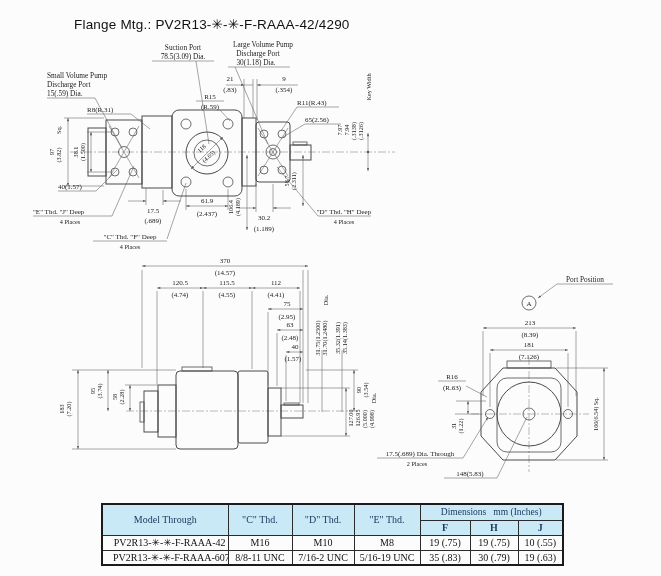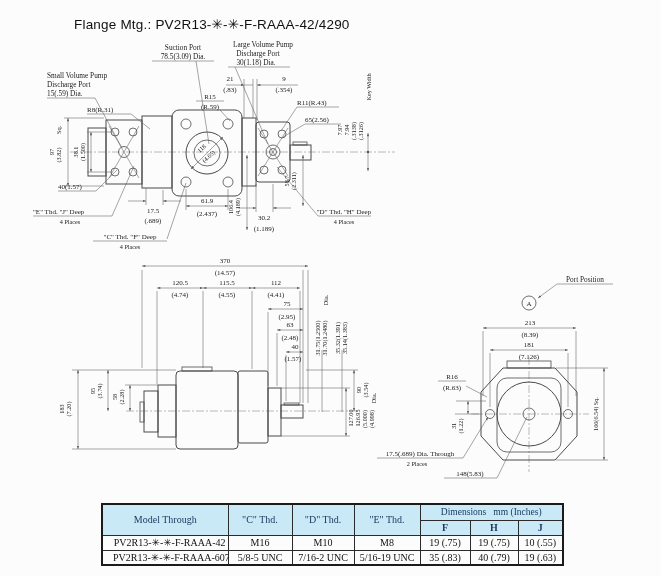--- a/index.html
+++ b/index.html
@@ -433,22 +433,22 @@
       <td class="model">PV2R13-✳-✳-F-RAAA-42</td>
       <td>M16</td>
       <td>M10</td>
       <td>M8</td>
       <td>19 (.75)</td>
       <td>19 (.75)</td>
       <td>10 (.55)</td>
     </tr>
     <tr>
       <td class="model">PV2R13-✳-✳-F-RAAA-6070</td>
-      <td>5/8-5 UNC</td>
+      <td>8/8-11 UNC</td>
       <td>7/16-2 UNC</td>
       <td>5/16-19 UNC</td>
       <td>35 (.83)</td>
-      <td>40 (.79)</td>
+      <td>30 (.79)</td>
       <td>19 (.63)</td>
     </tr>
   </tbody>
     </table>
 </div>
 
 </body></html>

